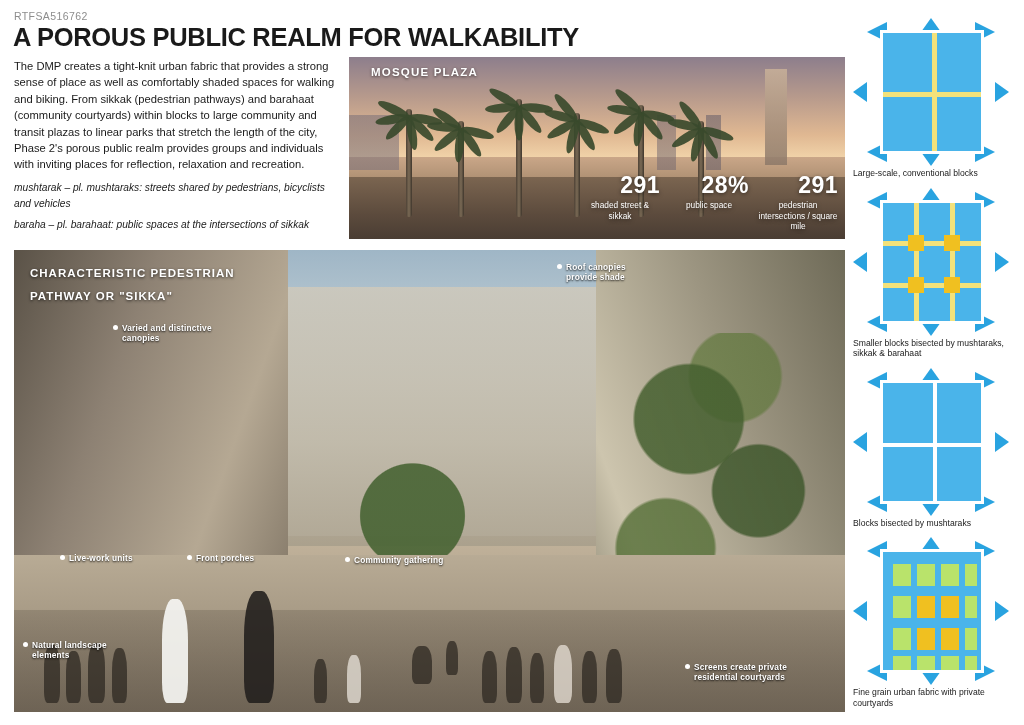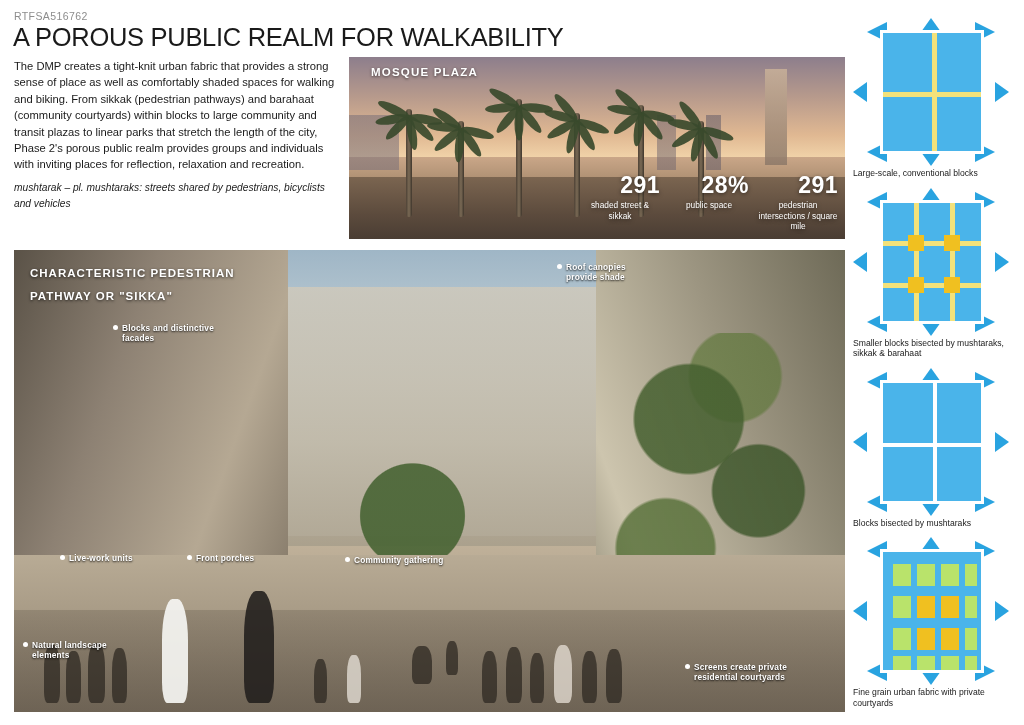--- a/index.html
+++ b/index.html
@@ -15,21 +15,21 @@
     background: #ffffff;
   }
 
   
   .ref-code {
     position: absolute; left: 14px; top: 10px;
     font-size: 10.5px; color: #8d8d8d; letter-spacing: .4px;
   }
   .main-title {
     position: absolute; left: 13px; top: 23px;
-    font-size: 25.5px; font-weight: normal; color: #1a1a1a;
+    font-size: 25.5px; font-weight: bold; color: #1a1a1a;
     letter-spacing: -0.3px;
   }
 
   
   .intro {
     position: absolute; left: 14px; top: 58px; width: 325px;
     font-size: 11.2px; line-height: 16.4px; color: #1a1a1a;
   }
   .glossary {
     position: absolute; left: 14px; top: 180px; width: 325px;
@@ -199,20 +199,21 @@
 
 <div class="page">
 
   <div class="ref-code">RTFSA516762</div>
   <div class="main-title">A POROUS PUBLIC REALM FOR WALKABILITY</div>
 
   <div class="intro">The DMP creates a tight-knit urban fabric that provides a strong sense of place as well as comfortably shaded spaces for walking and biking. From sikkak (pedestrian pathways) and barahaat (community courtyards) within blocks to large community and transit plazas to linear parks that stretch the length of the city, Phase 2's porous public realm provides groups and individuals with inviting places for reflection, relaxation and recreation.</div>
 
   <div class="glossary">
     <div>mushtarak – pl. mushtaraks: streets shared by pedestrians, bicyclists and vehicles</div>
+    <div>baraha – pl. barahaat: public spaces at the intersections of sikkak</div>
   </div>
 
   <div class="mosque">
     <div class="sky"></div>
     <div class="skyline"></div>
     <div class="tower"></div>
     <div class="dome"></div>
     <div class="ground"></div>
     <div class="palm" style="left:60px;">
       <div class="trunk"></div>
@@ -318,21 +319,21 @@
     <div class="figure" style="left:333px; width:14px; height:48px; background:rgba(220,214,205,.85);"></div>
     <div class="figure" style="left:398px; width:20px; height:38px; bottom:6%;"></div>
     <div class="figure" style="left:432px; width:12px; height:34px; bottom:8%;"></div>
     <div class="figure" style="left:468px; width:15px; height:52px;"></div>
     <div class="figure" style="left:492px; width:16px; height:56px;"></div>
     <div class="figure" style="left:516px; width:14px; height:50px;"></div>
     <div class="figure" style="left:540px; width:18px; height:58px; background:rgba(225,218,208,.8);"></div>
     <div class="figure" style="left:568px; width:15px; height:52px;"></div>
     <div class="figure" style="left:592px; width:16px; height:54px;"></div>
 
-    <div class="annot dot" style="left:108px; top:73px; white-space:pre-line;">Blocks and distinctive facades</div>
+    <div class="annot dot" style="left:108px; top:73px; white-space:pre-line;">Varied and distinctive canopies</div>
     <div class="annot dot" style="left:552px; top:12px; white-space:pre-line;">Roof canopies
 provide shade</div>
     <div class="annot dot" style="left:55px;  top:303px; white-space:pre-line;">Live-work units</div>
     <div class="annot dot" style="left:182px; top:303px; white-space:pre-line;">Front porches</div>
     <div class="annot dot" style="left:340px; top:305px; white-space:pre-line;">Community gathering</div>
     <div class="annot dot" style="left:18px;  top:390px; white-space:pre-line;">Natural landscape
 elements</div>
     <div class="annot dot" style="left:680px; top:412px; white-space:pre-line;">Screens create private
 residential courtyards</div>
   </div>

